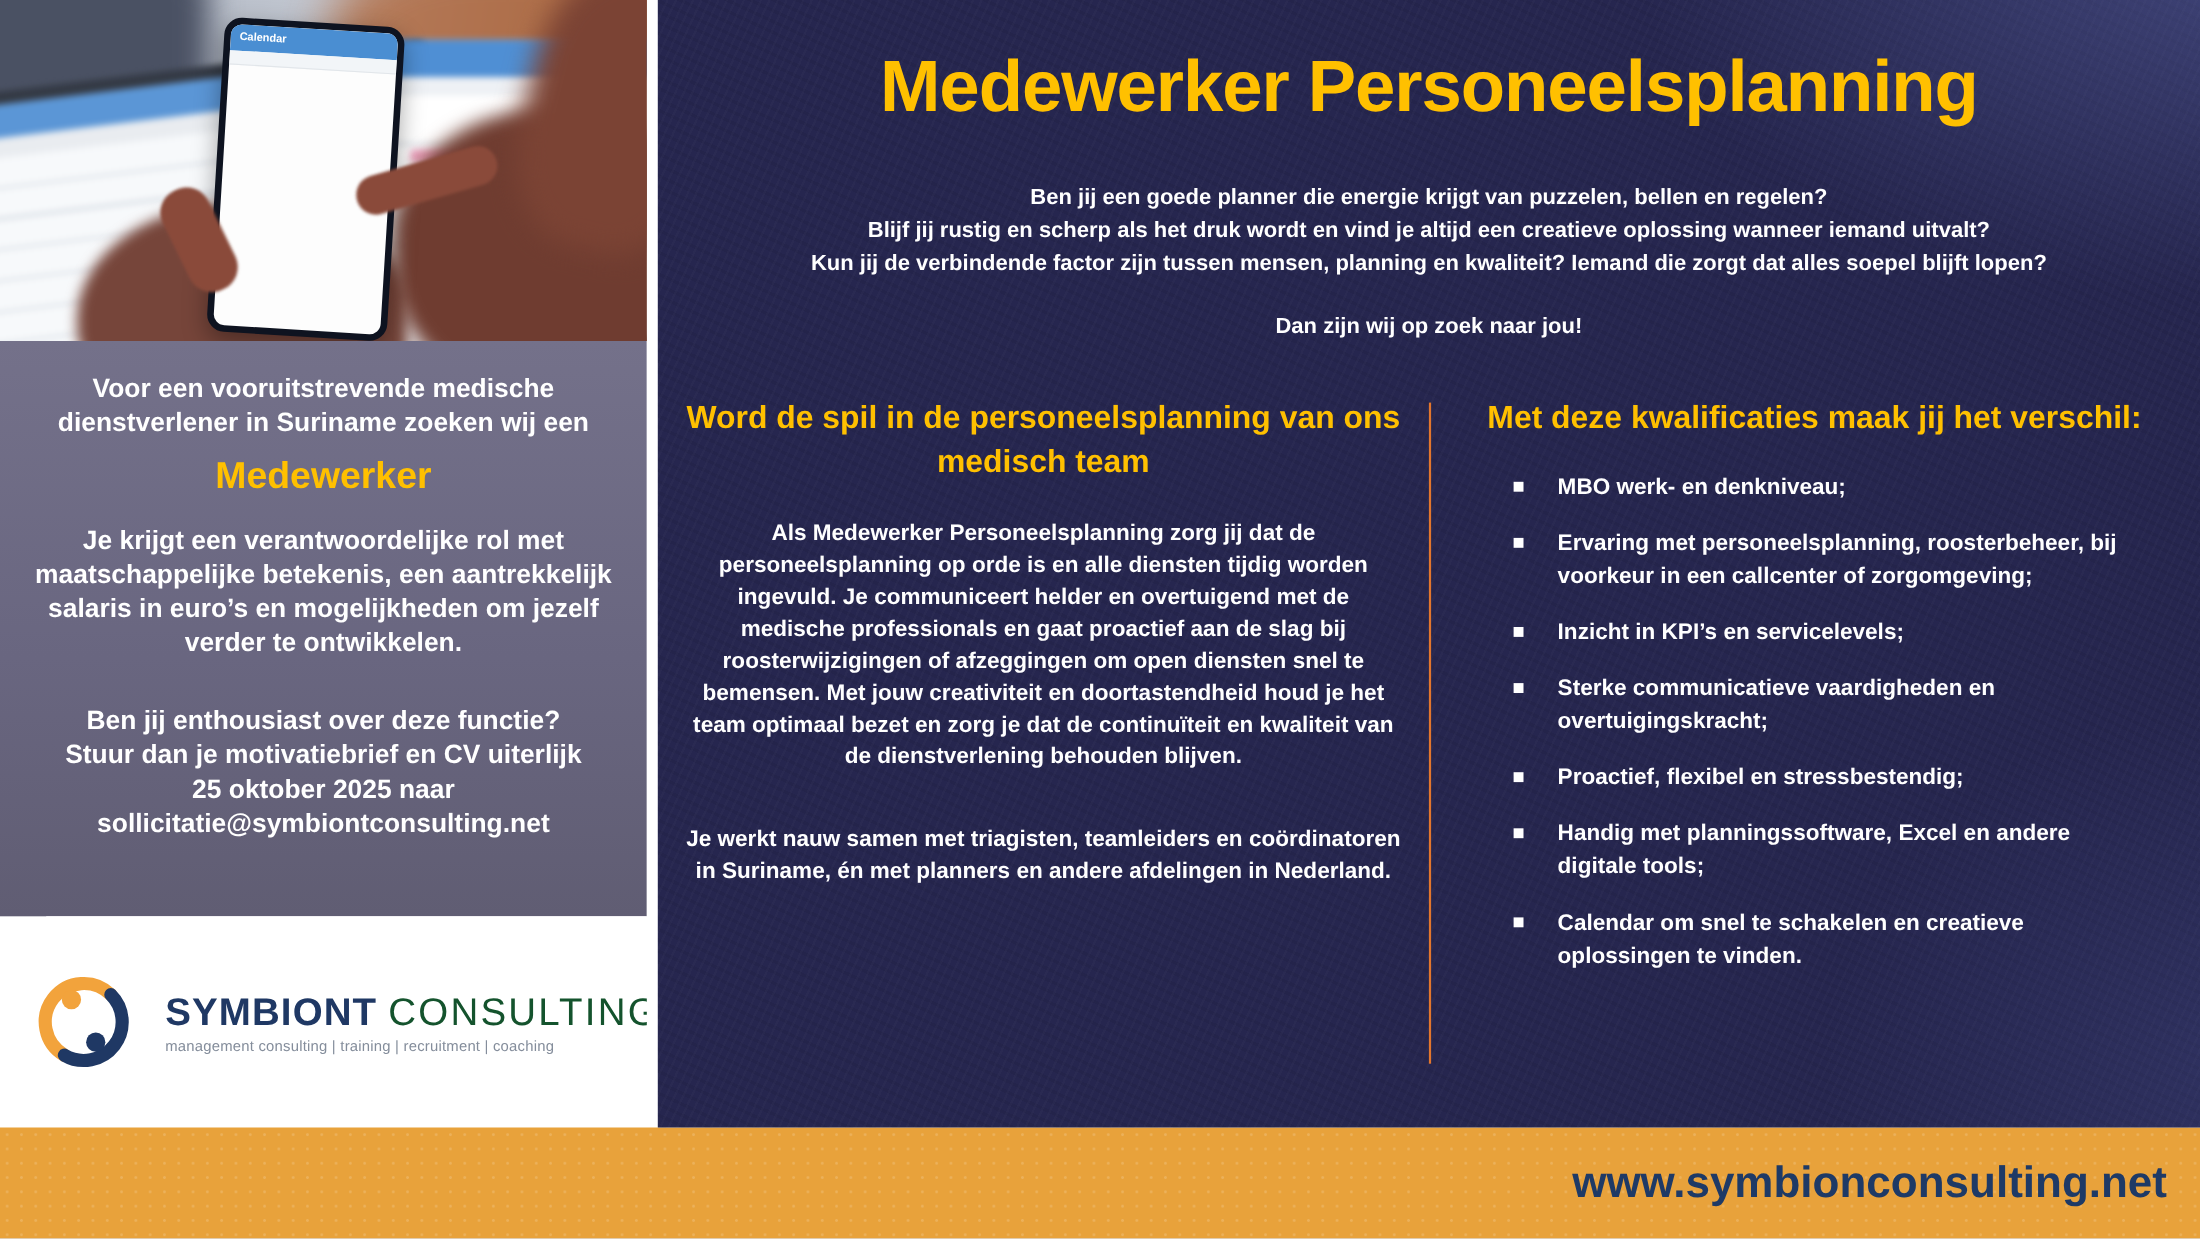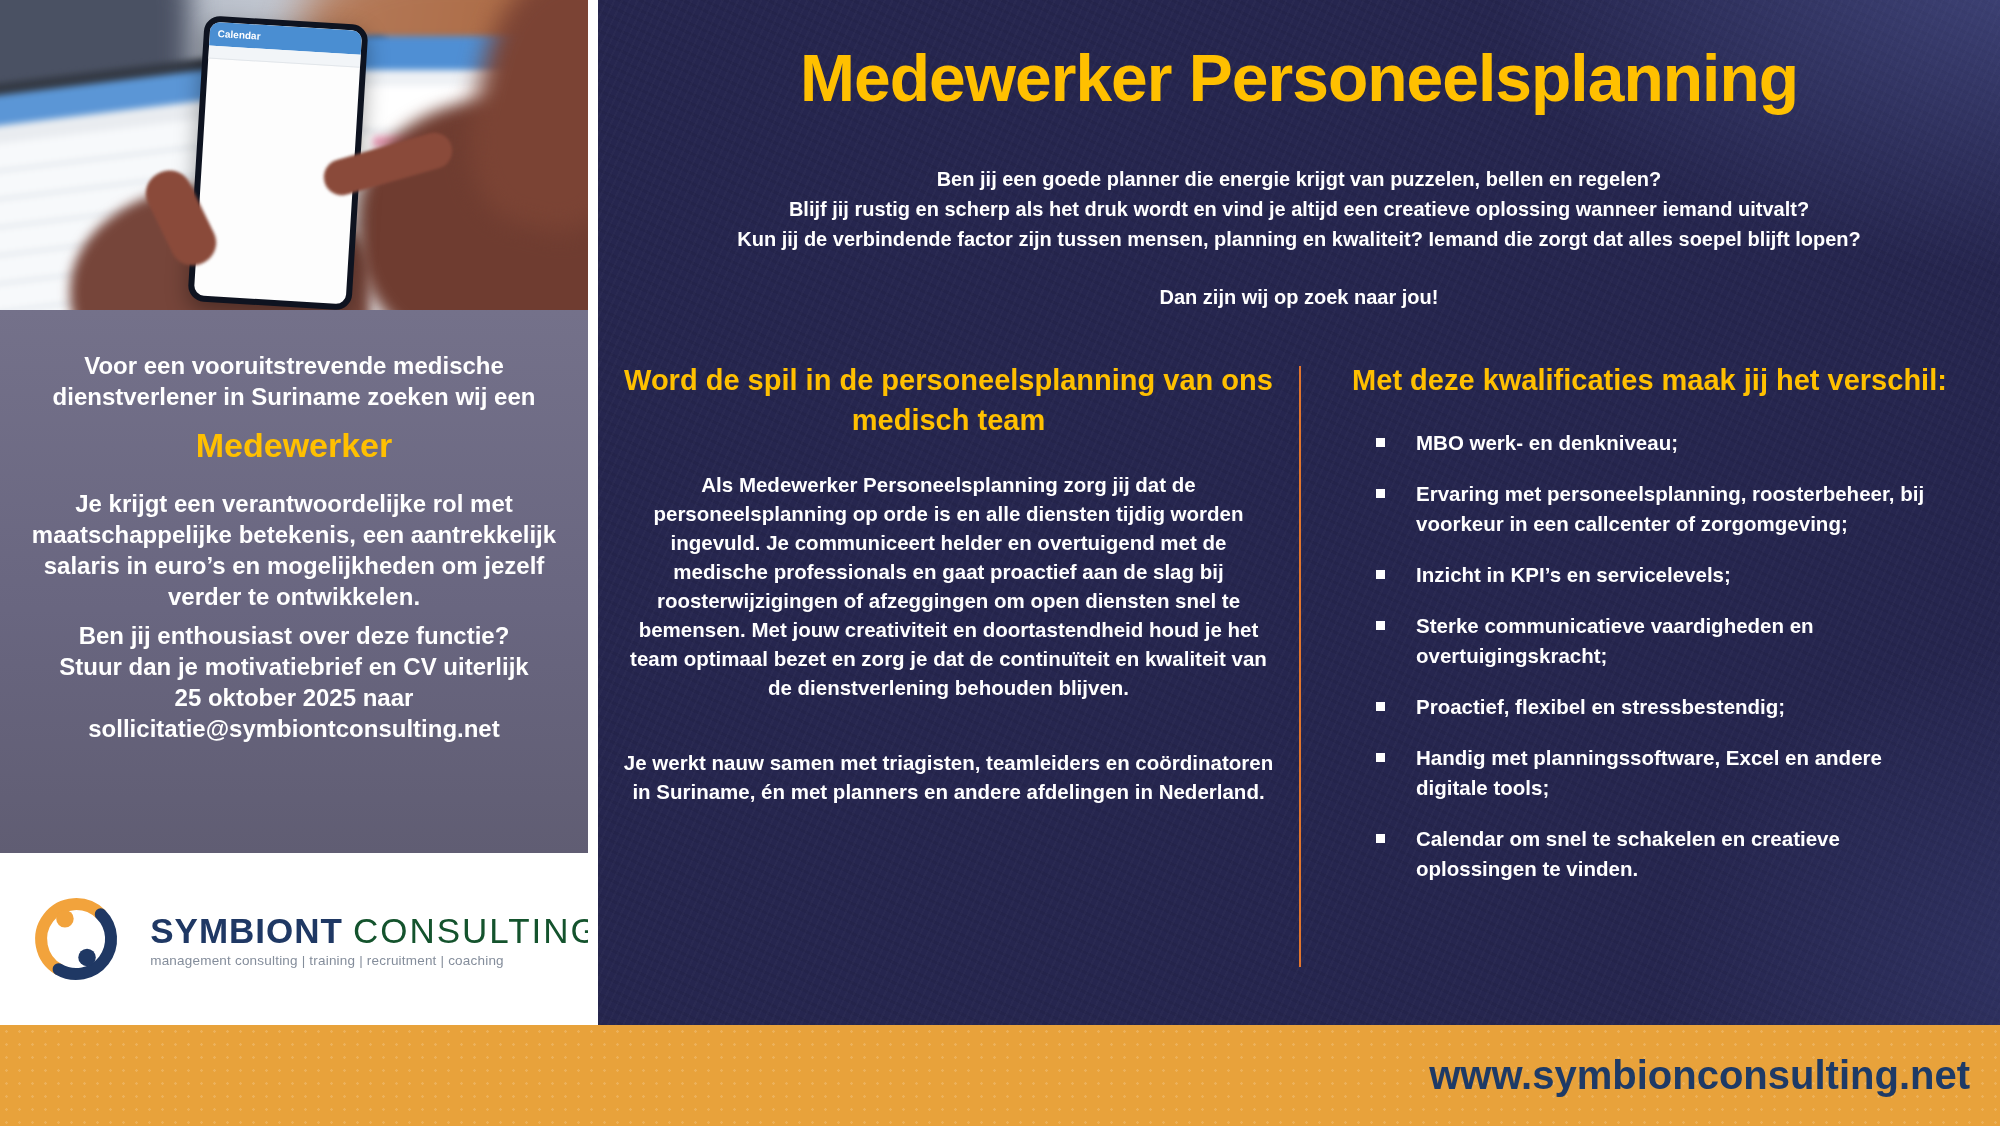--- a/index.html
+++ b/index.html
@@ -40,28 +40,28 @@
   .phone{left:196px;top:20px;width:152px;height:274px;background:#fdfdfd;border:6px solid #0e1320;border-radius:16px;transform:rotate(3.5deg);z-index:3;box-shadow:0 8px 22px rgba(0,0,0,.35);overflow:hidden;}
   .phone .p-head{left:0;top:0;right:0;height:24px;background:#4a8ed2;color:#fff;font-size:10px;font-weight:bold;line-height:24px;padding-left:8px;}
   .phone .p-days{left:0;top:24px;right:0;height:12px;background:#f2f5f8;
       border-bottom:1px solid #e2e6ea;}
   .phone .p-grid{left:4px;top:42px;right:4px;display:grid;position:absolute;
       grid-template-columns:repeat(7,1fr);grid-auto-rows:15px;gap:3px 2px;}
   .chip{border-radius:2px;}
 
   
   .gray-panel{flex:1;background:linear-gradient(180deg,#74718a 0%,#696680 55%,#605d73 100%);
-    color:#fff;text-align:center;padding:40px 16px 0 16px;box-sizing:border-box;}
+    color:#fff;text-align:center;padding:28px 16px 0 16px;box-sizing:border-box;}
   .gp-intro{font-size:24px;line-height:31px;font-weight:bold;}
   .gp-role{margin-top:14px;color:#FFC000;font-size:34px;line-height:38px;font-weight:bold;}
   .gp-p1{margin-top:24px;font-size:24px;line-height:31px;font-weight:bold;}
-  .gp-p2{margin-top:8px;font-size:24px;line-height:31px;font-weight:bold;}
-
-  
-  .logo-panel{height:172px;background:#fff;display:flex;align-items:center;justify-content:center;gap:28px;margin-left:42px;}
+  .gp-p2{margin-top:40px;font-size:24px;line-height:31px;font-weight:bold;}
+
+  
+  .logo-panel{height:192px;background:#fff;display:flex;align-items:center;justify-content:center;gap:28px;margin-left:42px;}
   .logo-mark{width:92px;height:92px;flex:0 0 auto;}
   .logo-text .lt-row{display:flex;align-items:baseline;gap:10px;}
   .lt-name{font-size:35px;font-weight:bold;color:#1F3864;letter-spacing:1px;}
   .lt-name2{font-size:35px;font-weight:400;color:#14532d;letter-spacing:2px;}
   .lt-tag{margin-top:2px;font-size:13.5px;color:#848d9b;letter-spacing:.2px;}
 
   
   .right-col{flex:1;position:relative;color:#fff;display:flex;flex-direction:column;align-items:center;
     background-color:#26264f;
     background-image:

